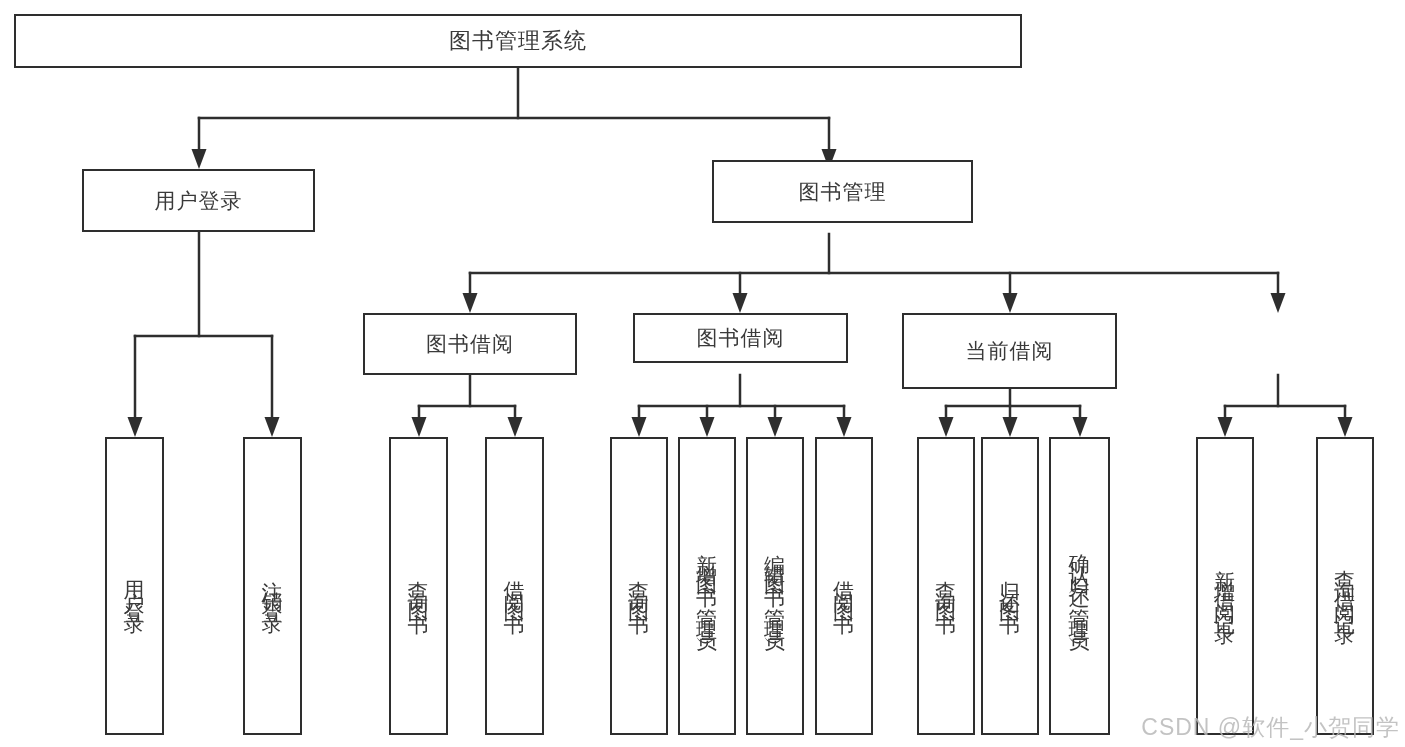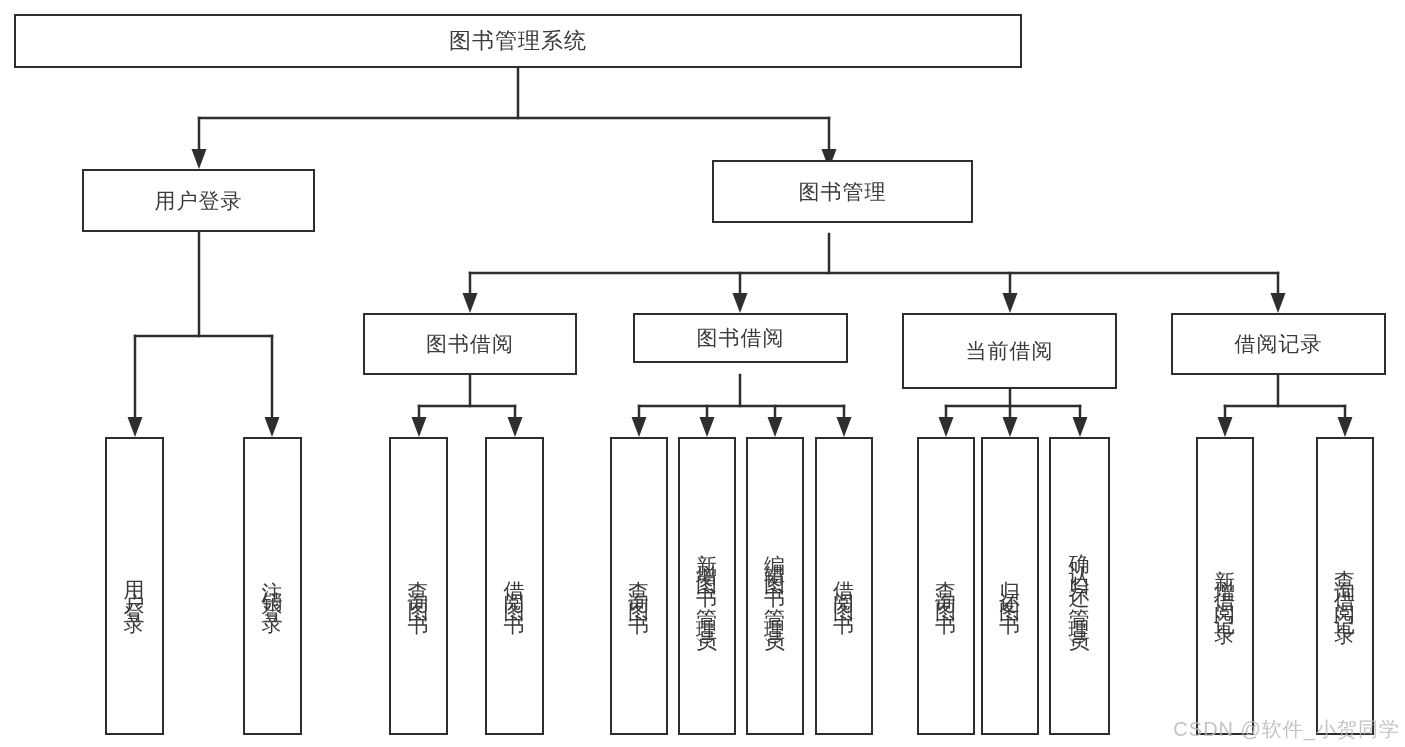--- a/index.html
+++ b/index.html
@@ -40,21 +40,21 @@
     line-height: 1;
     letter-spacing: 11px;
     font-size: 21px;
     white-space: nowrap;
   }
   .watermark {
     position: absolute;
     right: 5px;
     bottom: 4px;
     z-index: 10;
-    font-size: 20px;
+    font-size: 23px;
     letter-spacing: 1px;
     opacity: 0.85;
     white-space: nowrap;
   }
 </style>
 </head>
 <body>
 
 <div class="stage" style="--line: #2e2e2e; --text: #3a3a3a; --fill: #ffffff; --bg: #ffffff;">
 
@@ -126,23 +126,20 @@
 
   <div class="node" style="left:363px; top:313px; width:214px; height:62px;">
     <span class="lbl">图书借阅</span>
   </div>
   <div class="node" style="left:633px; top:313px; width:215px; height:50px;">
     <span class="lbl">图书借阅</span>
   </div>
   <div class="node" style="left:902px; top:313px; width:215px; height:76px;">
     <span class="lbl">当前借阅</span>
   </div>
-  <div class="node" style="left:1171px; top:313px; width:215px; height:62px;">
-    <span class="lbl">借阅记录</span>
-  </div>
 
   <div class="node leaf" style="left:105px; top:437px; width:59px; height:298px;">
     <span class="lbl">用户登录</span>
   </div>
   <div class="node leaf" style="left:243px; top:437px; width:59px; height:298px;">
     <span class="lbl">注销登录</span>
   </div>
 
   <div class="node leaf" style="left:389px; top:437px; width:59px; height:298px;">
     <span class="lbl">查询图书</span>

